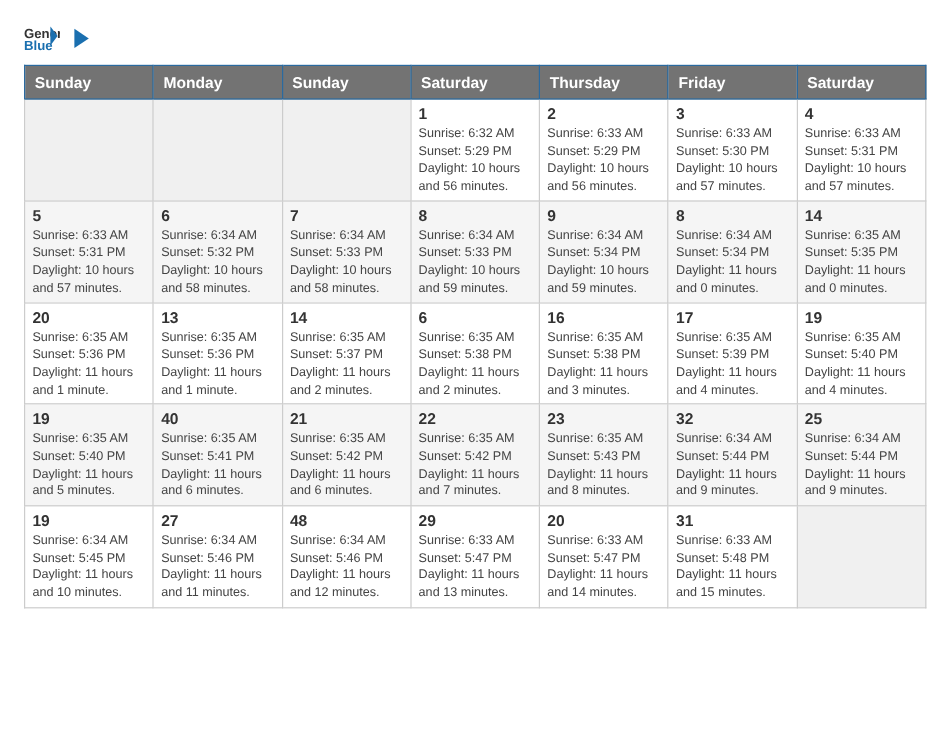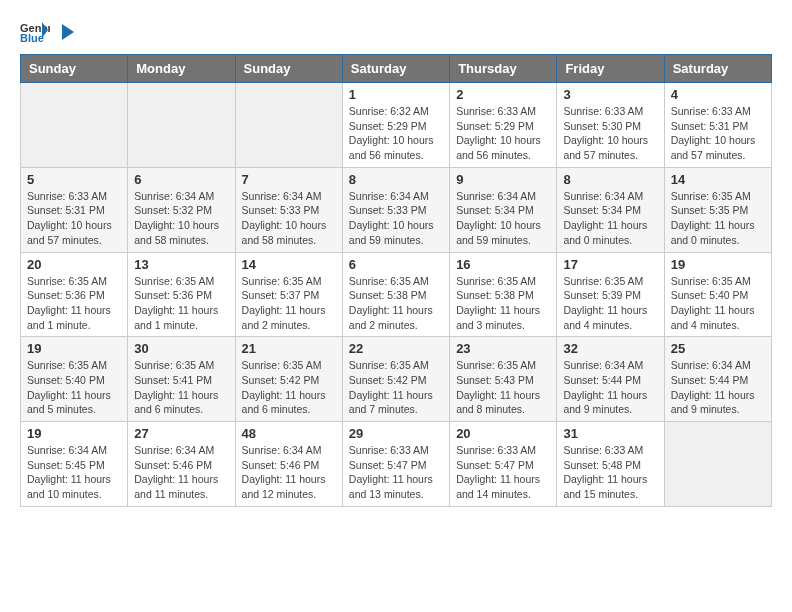--- a/index.html
+++ b/index.html
@@ -230,21 +230,21 @@
         </td>
       </tr>
       <tr class="row-bg-even">
         <td>
           <span class="day-number">19</span>
           <div class="day-info" style="white-space: pre-line;">Sunrise: 6:35 AM
 Sunset: 5:40 PM
 Daylight: 11 hours and 5 minutes.</div>
         </td>
         <td>
-          <span class="day-number">30</span>
+          <span class="day-number">40</span>
           <div class="day-info" style="white-space: pre-line;">Sunrise: 6:35 AM
 Sunset: 5:41 PM
 Daylight: 11 hours and 6 minutes.</div>
         </td>
         <td>
           <span class="day-number">21</span>
           <div class="day-info" style="white-space: pre-line;">Sunrise: 6:35 AM
 Sunset: 5:42 PM
 Daylight: 11 hours and 6 minutes.</div>
         </td>

